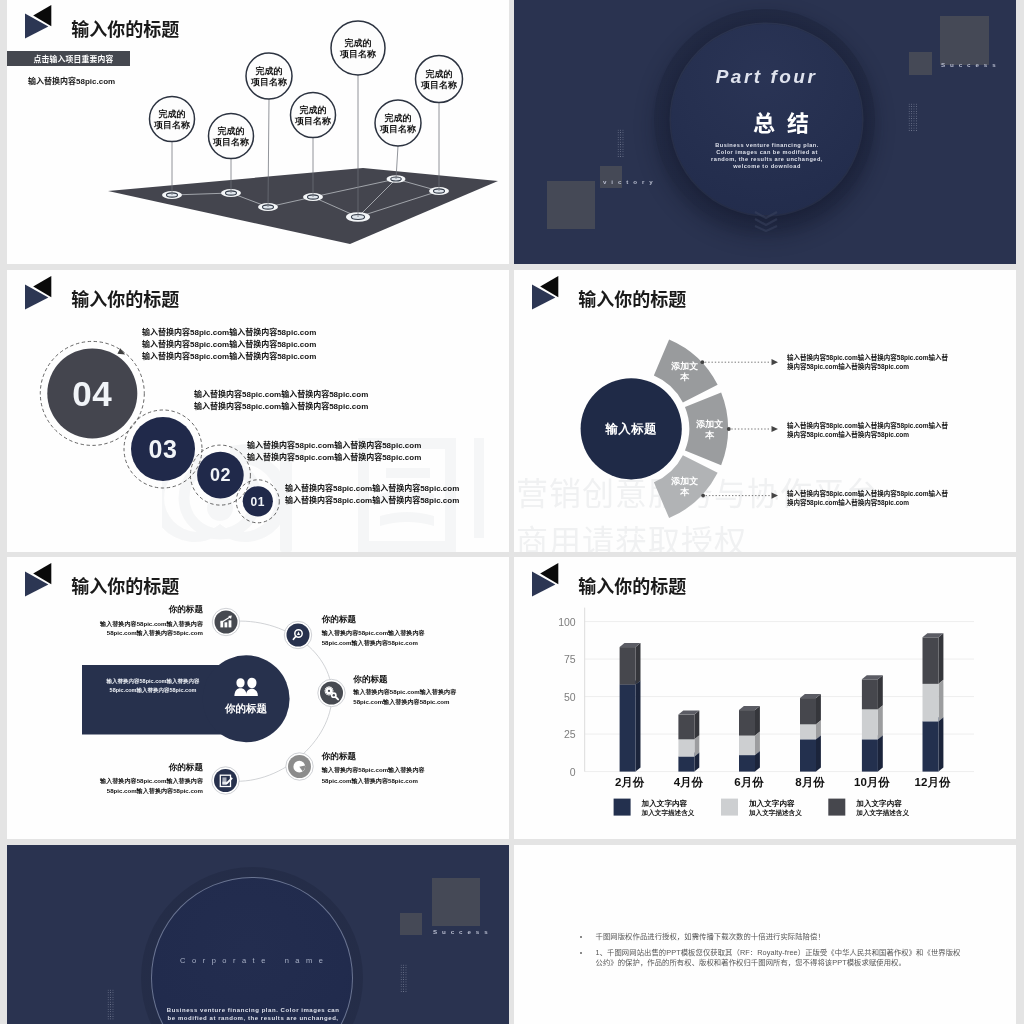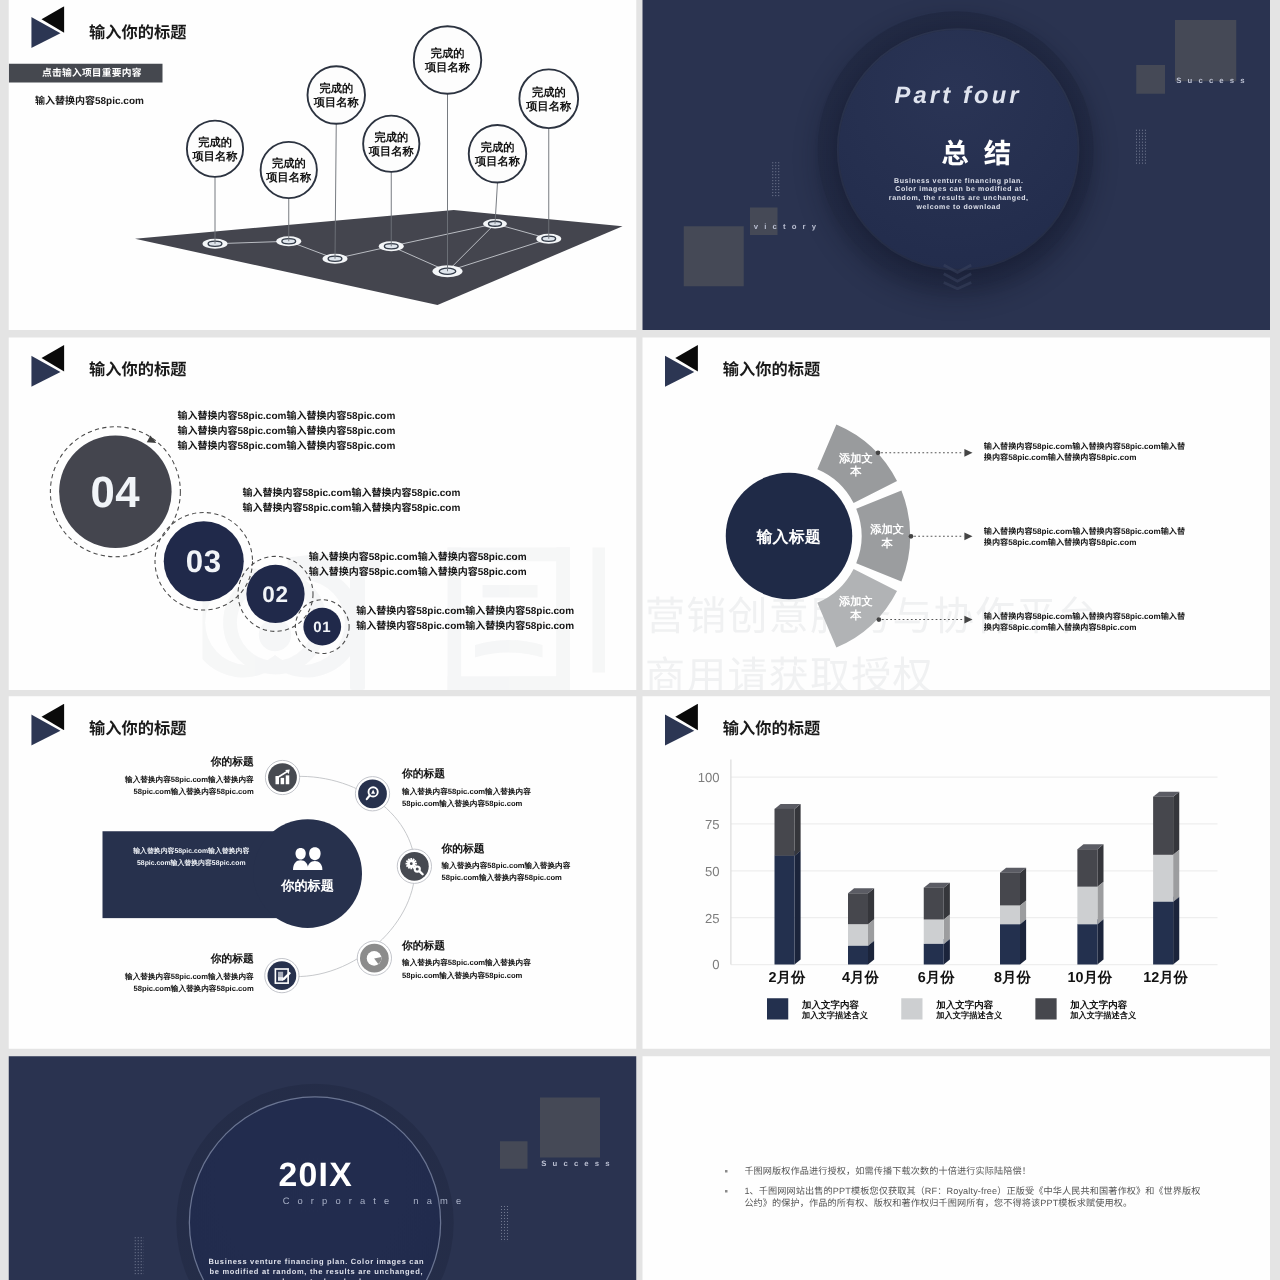--- a/index.html
+++ b/index.html
@@ -12,21 +12,21 @@
   .s4{left:514px;top:270px;}
   .s5{left:7px;top:557px;}
   .s6{left:514px;top:557px;}
   .s7{left:7px;top:845px;}
   .s8{left:514px;top:845px;}
   .dark{background:#2a3350;}
 
   
   .logo{position:absolute;width:27px;height:34px;left:17.7px;top:6.4px;}
   .logo svg{display:block;}
-  .sld-title{position:absolute;left:64.2px;top:14.5px;font-size:13px;font-weight:bold;color:#1a1a1a;letter-spacing:0;}
+  .sld-title{position:absolute;left:64.2px;top:14.5px;font-size:18px;font-weight:bold;color:#1a1a1a;letter-spacing:0;}
 
   .wm{position:absolute;color:rgba(120,120,120,.10);font-weight:bold;pointer-events:none;}
 
   
   .s1-tag{position:absolute;left:0;top:68.6px;width:123px;height:15px;background:#45484f;color:#fff;font-size:7.8px;font-weight:bold;display:flex;align-items:center;justify-content:center;letter-spacing:.2px;padding-left:10px;box-sizing:border-box;}
   .s1-sub{position:absolute;left:21px;top:93px;font-size:8px;font-weight:bold;color:#1b1b1b;}
   .s1-svg{position:absolute;left:0;top:0;}
 
   
   .s2-sq{position:absolute;background:#5b5b5b;opacity:.55;}
@@ -83,21 +83,21 @@
   .s7-dots{position:absolute;background-image:radial-gradient(#8f96ab 0.7px, transparent 0.75px);background-size:2.4px 2.4px;opacity:.75;}
   .s7-dots-r{left:393px;top:119px;width:7px;height:29px;}
   .s7-dots-l{left:100px;top:144px;width:8px;height:31px;}
   .s7-word{position:absolute;left:426px;top:83px;font-size:6.2px;color:#b9bed0;letter-spacing:1.6px;font-weight:bold;}
   .s7-ring{position:absolute;left:133.6px;top:21.7px;width:222px;height:222px;border-radius:50%;
     background:radial-gradient(circle at 50% 42%, rgba(14,20,40,.20) 0 90%, rgba(14,20,40,.09) 96%, rgba(14,20,40,0) 100%);}
   .s7-disc{position:absolute;left:143.6px;top:31.7px;width:202px;height:202px;border-radius:50%;
     background:radial-gradient(circle at 48% 35%, #232d4f 0%, #212b4d 60%, #1f294a 100%);
     border:1px solid rgba(196,206,230,.45);box-sizing:border-box;}
   .s7-year{position:absolute;left:0;top:47px;width:202px;text-align:center;font-size:27px;font-weight:bold;color:#fff;letter-spacing:1px;}
-  .s7-corp{position:absolute;left:0;top:78px;width:202px;text-align:center;font-size:7.5px;color:#a8b0c6;letter-spacing:2.2px;white-space:pre;margin-left:46px;}
+  .s7-corp{position:absolute;left:0;top:78px;width:202px;text-align:center;font-size:7.5px;color:#a8b0c6;letter-spacing:2.2px;white-space:pre;}
   .s7-thx{position:absolute;left:0;top:97px;width:202px;text-align:center;font-size:19px;font-weight:bold;color:#fff;letter-spacing:.5px;}
   .s7-desc{position:absolute;left:14px;top:128px;width:175px;text-align:center;font-size:6px;font-weight:bold;color:#dde0ea;line-height:8.1px;letter-spacing:.55px;}
 
   
   .s8-title{position:absolute;left:0;top:35px;width:502px;text-align:center;font-size:23px;font-weight:bold;color:#141414;letter-spacing:0;}
   .s8-sub{position:absolute;left:0;top:66px;width:502px;text-align:center;font-size:11.5px;font-weight:bold;color:#141414;letter-spacing:.2px;}
   .s8-list{position:absolute;left:65.5px;top:87px;width:386px;}
   .s8-li{position:relative;padding-left:16px;font-size:7.3px;color:#555;line-height:9.8px;margin-bottom:6px;letter-spacing:.1px;}
   .s8-li:before{content:"";position:absolute;left:0;top:4px;width:2.2px;height:2.2px;background:#8a8a8a;}
 </style>
@@ -455,21 +455,20 @@
   </div>
 
   <div class="slide s7 dark">
     <div class="s7-sq s7-sq-a"></div>
     <div class="s7-sq s7-sq-b"></div>
     <div class="s7-dots s7-dots-r"></div>
     <div class="s7-dots s7-dots-l"></div>
     <div class="s7-word">S u c c e s s</div>
     <div class="s7-ring"></div>
     <div class="s7-disc">
-      <div class="s7-year">20IX</div>
       <div class="s7-corp">C o r p o r a t e    n a m e</div>
       <div class="s7-desc">Business venture financing plan. Color images can be modified at random, the results are unchanged, welcome to download</div>
     </div>
   </div>
 
   <div class="slide s8">
     <div class="s8-list">
         <div class="s8-li">千图网版权作品进行授权，如需传播下载次数的十倍进行实际陆陪偿！</div>
         <div class="s8-li">1、千图网网站出售的PPT模板您仅获取其（RF：Royalty-free）正版受《中华人民共和国著作权》和《世界版权公约》的保护，作品的所有权、版权和著作权归千图网所有，您不得将该PPT模板求赋使用权。</div>
       </div>

